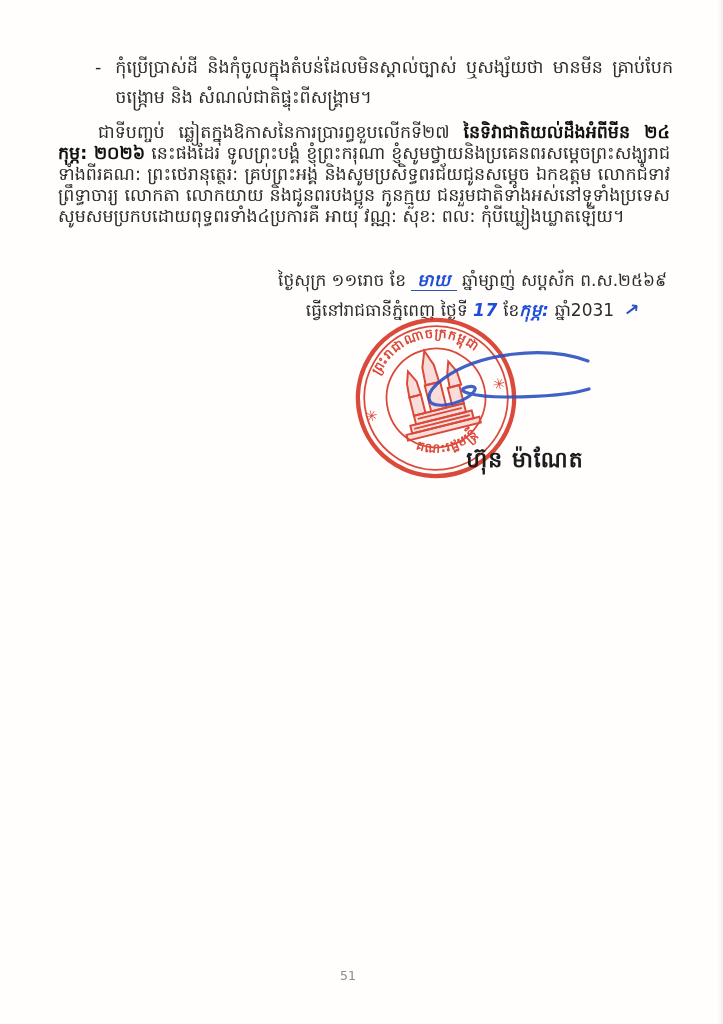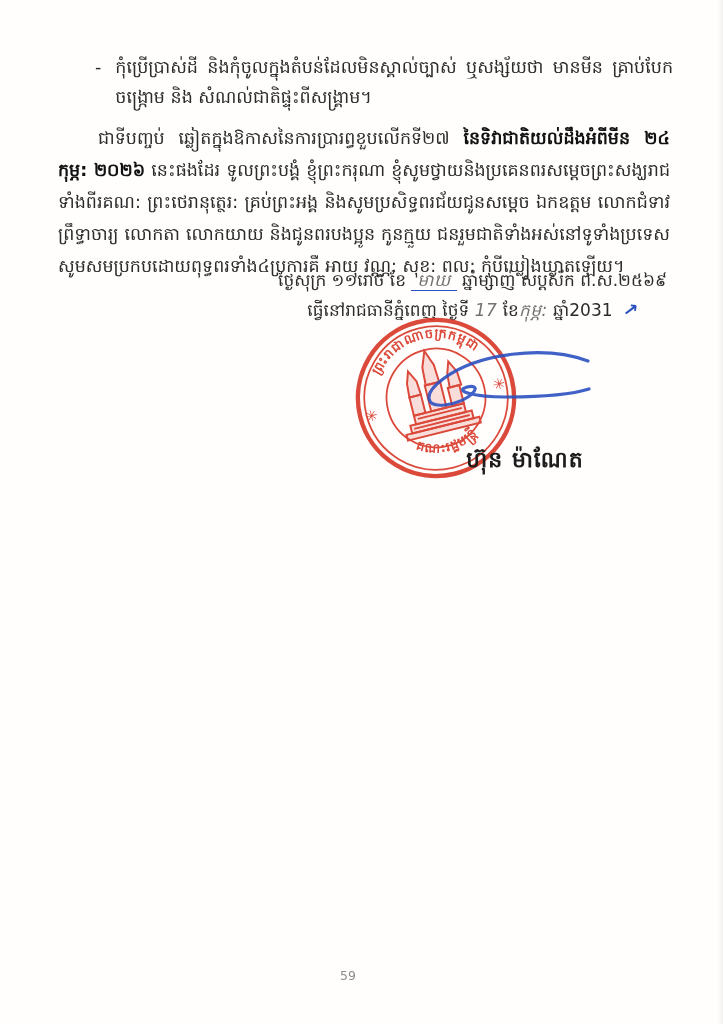--- a/index.html
+++ b/index.html
@@ -23,32 +23,32 @@
   .bullet-item{
     position:absolute; left:95px; top:52px; width:578px;
     display:flex; gap:14px;
     font-size:17.5px; line-height:30px;
   }
   .bullet-dash{ flex:0 0 auto; }
   .bullet-text{ flex:1 1 auto; text-align:justify; }
 
   .closing-paragraph{
     position:absolute; left:58px; top:122px; width:612px;
-    font-size:17.5px; line-height:32px;
+    font-size:17.5px; line-height:21px;
     text-align:justify; text-indent:40px;
   }
   .closing-paragraph .bold-seg{ font-weight:700; color:#111; }
 
   .dateline{
     position:absolute; left:245px; top:266px; width:455px;
     font-size:17px; line-height:29px; text-align:center;
     white-space:nowrap;
   }
   .hand{
-    color:#737373; font-style:italic; font-weight:400;
+    color:#1d4ed8; font-style:italic; font-weight:700;
     letter-spacing:0.5px;
   }
   .hand-underline{ border-bottom:1.6px solid #2b50c0; padding:0 6px; }
   .arrow-mark{
     color:#2b50c0; font-weight:700; font-size:18px;
     display:inline-block; transform:rotate(8deg); margin-left:10px;
   }
 
   .stamp-wrap{
     position:absolute; left:352px; top:314px; width:168px; height:168px;
@@ -128,15 +128,15 @@
       </g>
     </svg>
   </div>
 
   <svg class="signature-svg" viewBox="0 0 190 90">
     <path d="M 183,16 C 140,0 72,8 38,34 C 18,49 20,62 40,60 C 66,57 80,38 62,42 C 48,46 70,52 100,52 C 135,52 165,50 184,44" fill="none" stroke="#2b50c0" stroke-width="3.2" stroke-linecap="round" opacity="0.9"></path>
   </svg>
 
   <div class="signer-name">ហ៊ុន ម៉ាណែត</div>
 
-  <div class="page-number">59</div>
+  <div class="page-number">51</div>
 
 </div>
 
 </body></html>

